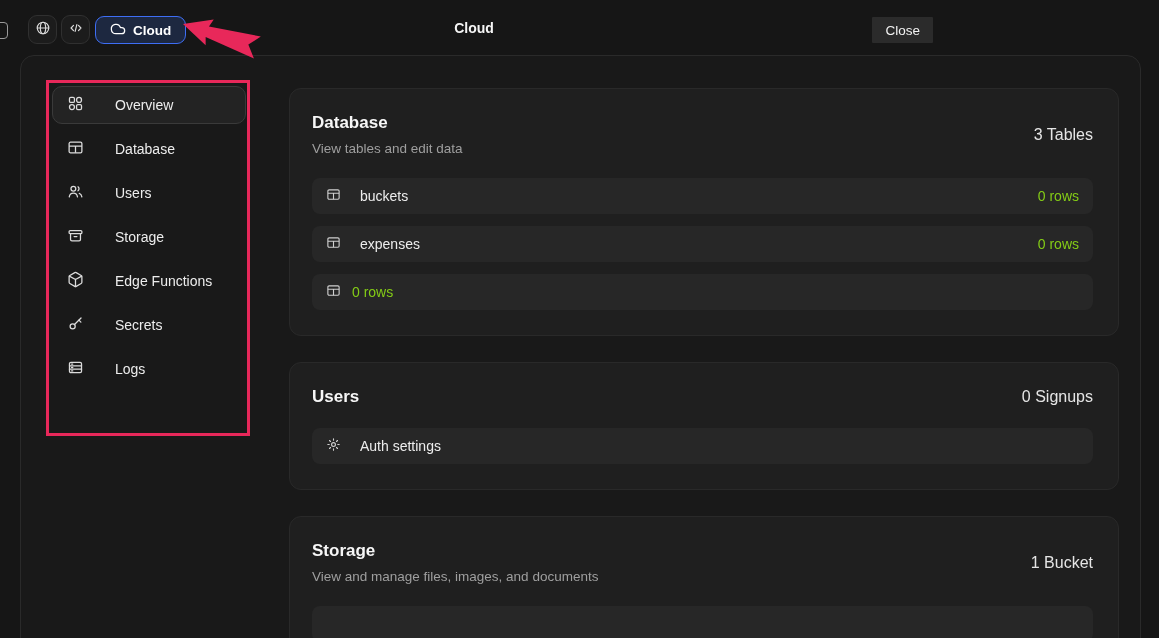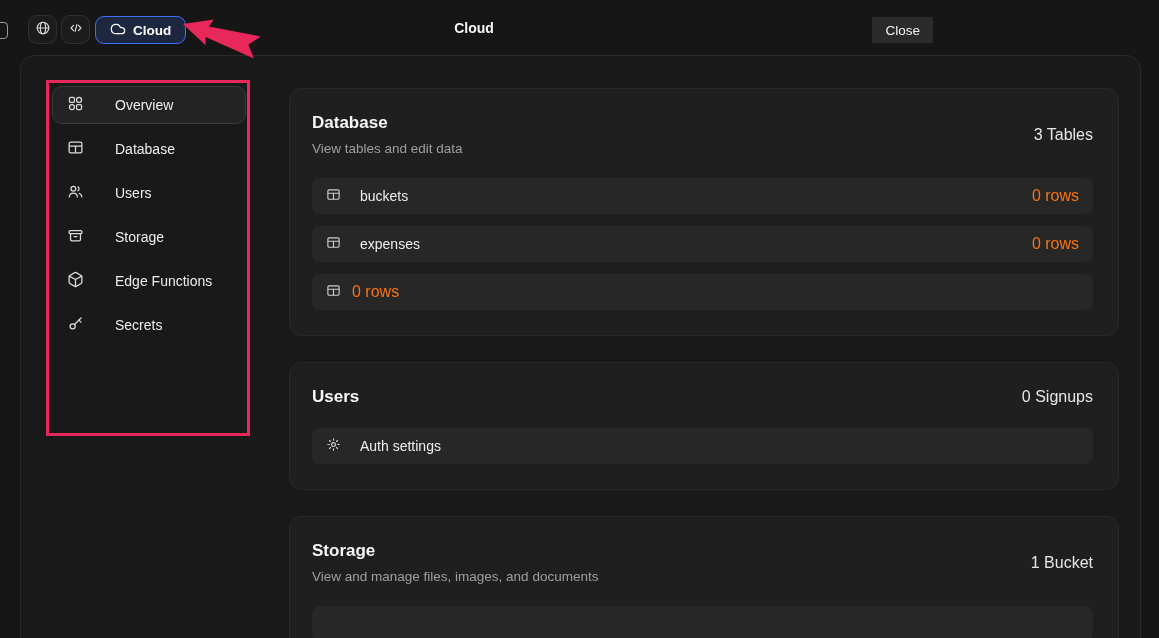--- a/index.html
+++ b/index.html
@@ -77,21 +77,21 @@
   .card-sub   { font-size:13.5px; color:#9f9f9f; margin-top:5px; line-height:19px;text-align:right; }
   .card-meta  { font-size:16px; color:#e5e5e5; white-space:nowrap; }
   .rows { margin-top:20px; }
   .row {
     height:36px; background:#272727; border-radius:8px; margin-bottom:12px;
     display:flex; align-items:center; padding:0 14px; cursor:pointer;
   }
   .row:last-child { margin-bottom:0; }
   .row svg { width:15px; height:15px; color:#cfcfcf; margin-right:11px; flex:0 0 auto; }
   .row-name { font-size:14px; color:#ededed; flex:1;padding-left:8px; }
-  .row-meta { font-size:16px; color:#f97316; }
+  .row-meta { font-size:14px; color:#84cc16; }
 
   
   .red-rect {
     position:absolute; left:46px; top:80px; width:204px; height:356px;
     border:3px solid #e8285a; pointer-events:none; z-index:5;
   }
   .arrow-svg { position:absolute; left:160px; top:8px; z-index:6; pointer-events:none; }
 </style>
 </head>
 <body>
@@ -199,20 +199,30 @@
         <span>
           <svg viewBox="0 0 24 24" fill="none" stroke="currentColor" stroke-width="1.8" stroke-linecap="round" stroke-linejoin="round">
             <circle cx="8" cy="16" r="3.6"></circle>
               <path d="M10.6 13.4 19.8 4.2"></path>
               <path d="M16.8 7.2l2.8 2.8"></path>
           </svg>
         </span>
         <span>Secrets</span>
       </div>
 
+      <div class="side-item">
+        <span>
+          <svg viewBox="0 0 24 24" fill="none" stroke="currentColor" stroke-width="1.8" stroke-linecap="round">
+            <rect x="3.5" y="4.8" width="17" height="14.4" rx="2"></rect>
+            <path d="M3.5 9.6h17M3.5 14.4h17"></path>
+            <path d="M6.5 7.2h1.6M6.5 12h1.6M6.5 16.8h1.6"></path>
+          </svg>
+        </span>
+        <span>Logs</span>
+      </div>
     </nav>
 
     <div class="main">
 
       <section class="card card-database">
         <div class="card-head">
           <div>
             <div class="card-title">Database</div>
             <div class="card-sub">View tables and edit data</div>
           </div>

